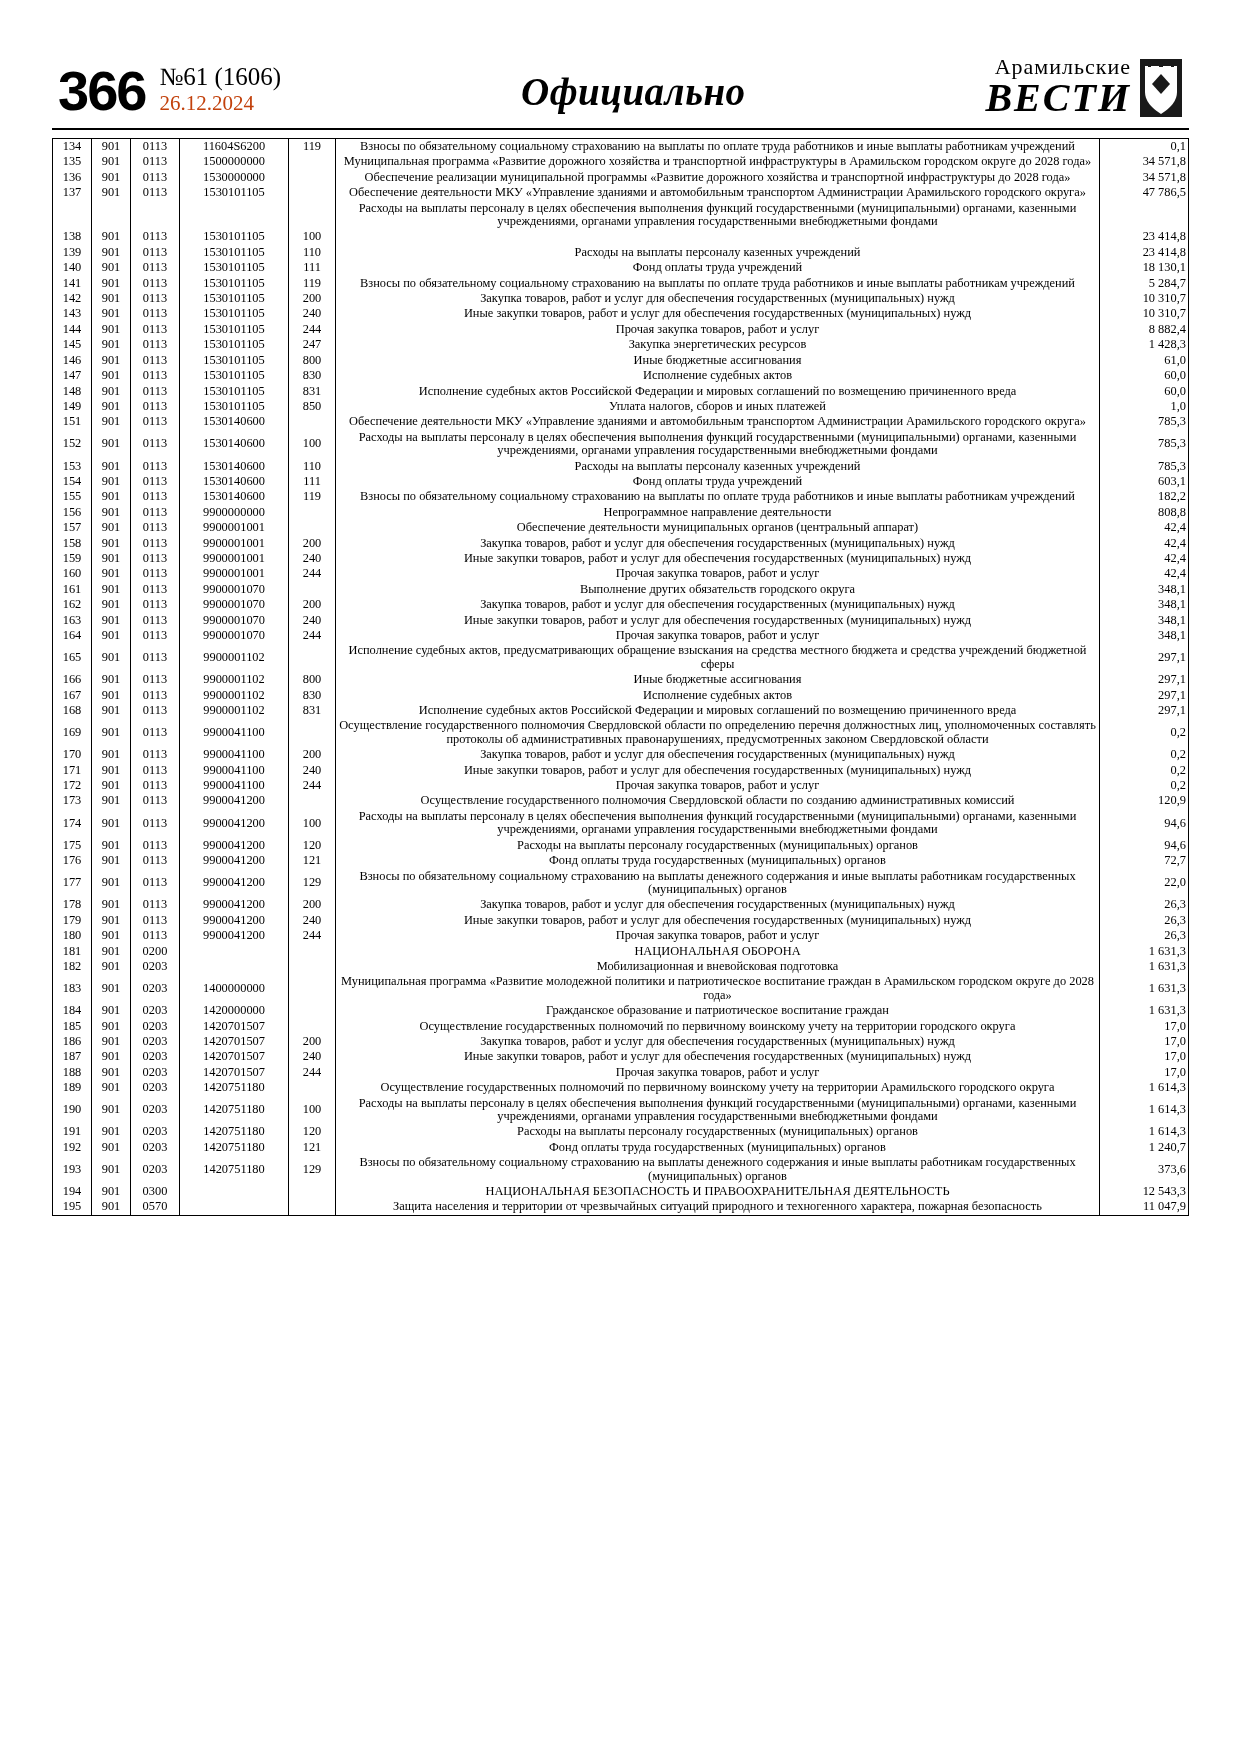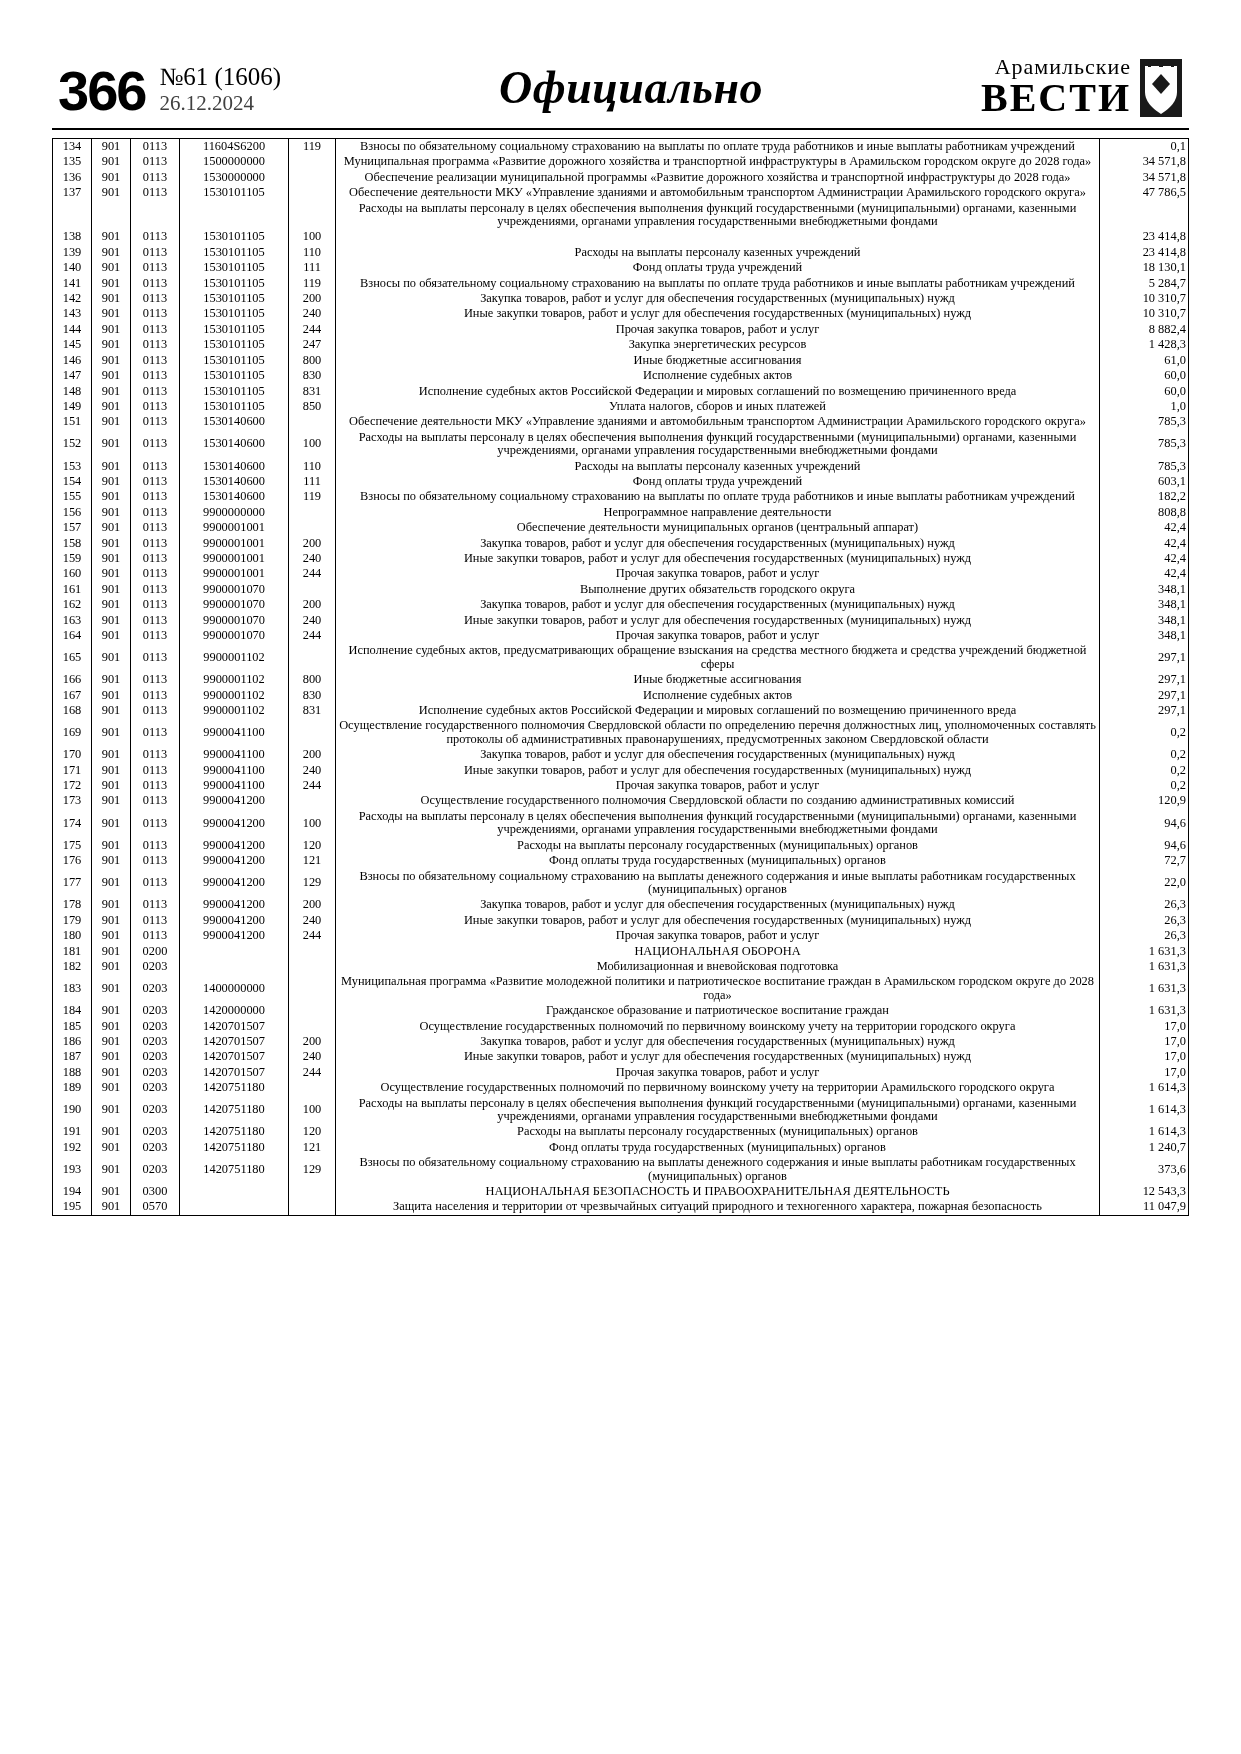--- a/index.html
+++ b/index.html
@@ -38,52 +38,53 @@
     padding-bottom:4px;
     line-height:26px;
   }
   .issue-no{
     font-family:"Liberation Serif", serif;
     font-size:25px;
   }
   .issue-date{
     font-family:"Liberation Serif", serif;
     font-size:21px;
-    color:#404040;
+    color:#c2410c;
   }
   .mh-center{
     flex:1;
     text-align:center;
     padding-bottom:6px;
   }
   .official{
     font-family:"Liberation Serif", serif;
     font-style:italic;
     font-weight:bold;
-    font-size:46px;
+    font-size:39px;
     letter-spacing:0.5px;
   }
   .mh-right{
     display:flex;
     align-items:flex-end;
     gap:8px;
     padding-bottom:2px;
   }
   .brand-text{text-align:right;line-height:1;margin-top:16px;}
   .brand-1{
     font-family:"Liberation Serif", serif;
     font-size:22px;
     letter-spacing:1px;
   }
   .brand-2{
     font-family:"Liberation Serif", serif;
     font-weight:bold;
     font-size:40px;
     letter-spacing:2px;
     line-height:40px;
+    font-style:italic;
   }
   .crest{
     width:44px;height:60px;
     display:block;
   }
   
   table.budget{
     width:100%;
     border-collapse:collapse;
     margin-top:8px;

